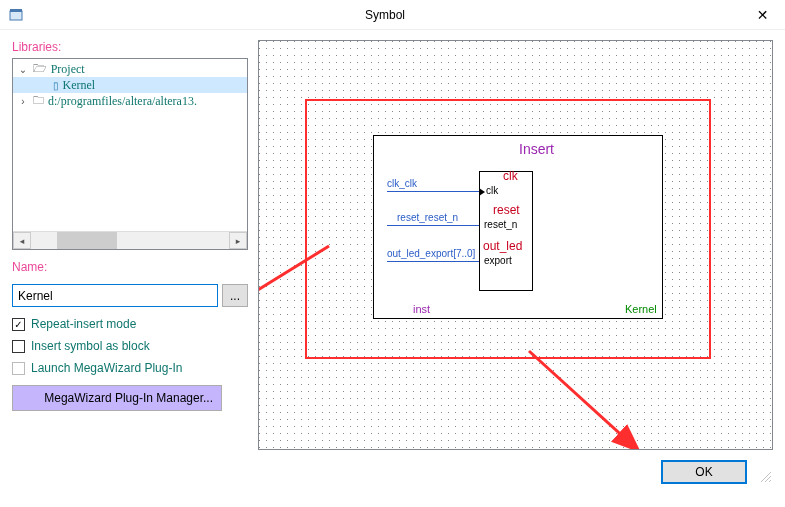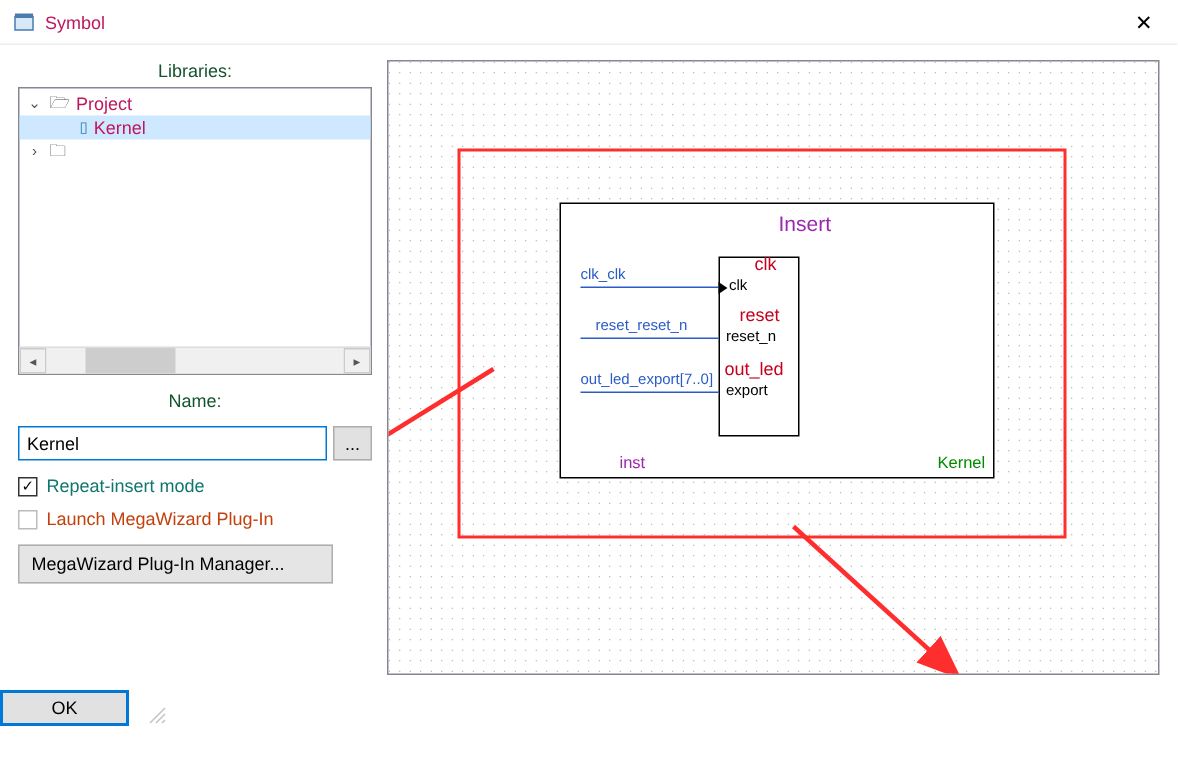--- a/index.html
+++ b/index.html
@@ -1,53 +1,53 @@
 <!DOCTYPE html>
 <html><head>
 <meta charset="utf-8">
 <style>
 * { box-sizing: border-box; margin: 0; padding: 0; font-family: "Segoe UI", Tahoma, sans-serif; font-size: 12px; }
 body { width: 785px; height: 507px; background: #fff; overflow: hidden; }
 
 .titlebar { height: 30px; background: #fff; border-bottom: 1px solid #eee; display: flex; align-items: center; padding: 0 0 0 8px; }
 .titlebar .icon { width: 16px; height: 16px; margin-right: 6px; display: inline-flex; align-items: center; justify-content: center; }
-.titlebar .title { flex: 1; color: #be185d; }
+.titlebar .title { flex: 1; color: #000000; text-align: center; }
 .titlebar .close { width: 45px; height: 30px; display: flex; align-items: center; justify-content: center; font-size: 14px; color: #000; }
 
 .content { padding: 10px 12px; display: flex; gap: 10px; height: 430px; }
 
 .left-panel { width: 236px; display: flex; flex-direction: column; }
-.lbl { margin-bottom: 4px; color: #14532d; text-align: center; }
+.lbl { margin-bottom: 4px; color: #ec4899; }
 .tree-container { border: 1px solid #828790; height: 192px; background: #fff; display: flex; flex-direction: column; }
 .tree { flex: 1; overflow: hidden; padding: 2px 0; }
 .tree .row { display: flex; align-items: center; height: 16px; padding-left: 4px; white-space: nowrap; }
 .tree .row.selected { background: #cde8ff; }
 .tree .indent1 { padding-left: 36px; }
 .tree .indent0b { padding-left: 4px; }
 .tree .tw { width: 12px; text-align: center; color: #555; font-size: 10px; }
 .tree .folder-icon { color: #444; margin: 0 4px; font-size: 11px; }
 .tree .symbol-icon { color: #2a7ab0; margin: 0 4px; font-size: 10px; }
-.tree .txt { color: #be185d; }
+.tree .txt { color: #0f766e; font-family: Liberation Serif, serif; }
 .hscroll { height: 18px; background: #f0f0f0; border-top: 1px solid #ddd; display: flex; align-items: center; }
 .hscroll .arrow { width: 18px; height: 17px; display: flex; align-items: center; justify-content: center; border: 1px solid #ccc; background: #f0f0f0; font-size: 9px; color: #555; }
 .hscroll .track { flex: 1; height: 17px; background: #f0f0f0; position: relative; }
 .hscroll .thumb { position: absolute; left: 26px; top: 0; width: 60px; height: 17px; background: #cdcdcd; }
 
 .name-row { display: flex; gap: 4px; align-items: center; margin-top: 6px; }
 .name-input { flex: 1; border: 1px solid #0078d7; padding: 3px 5px; height: 23px; }
 .browse-btn { width: 26px; height: 23px; border: 1px solid #adadad; background: #e1e1e1; display: flex; align-items: center; justify-content: center; }
 
 .checks { margin-top: 10px; display: flex; flex-direction: column; gap: 8px; }
 .check { display: flex; align-items: center; gap: 6px; }
 .check .box { width: 13px; height: 13px; border: 1px solid #333; background: #fff; display: flex; align-items: center; justify-content: center; font-size: 10px; }
 .check.disabled .box { border-color: #bbb; }
-.check.disabled .lbl-c { color: #c2410c; }
+.check.disabled .lbl-c { color: #0f766e; }
 .check .lbl-c { color: #0f766e; }
 
-.mega-btn { margin-top: 10px; border: 1px solid #adadad; background: #e5e5e5; padding: 5px 8px; text-align: left; width: 210px; }
+.mega-btn { margin-top: 10px; border: 1px solid #adadad; background: #c4b5fd; padding: 5px 8px; text-align: right; width: 210px; }
 
 .preview { flex: 1; border: 1px solid #828790; background: #fff; position: relative; overflow: hidden; }
 .dotgrid { position: absolute; inset: 0; background-image: radial-gradient(#888 0.6px, transparent 0.6px); background-size: 7px 7px; background-position: 4px 4px; }
 
 .redframe { position: absolute; left: 46px; top: 58px; width: 406px; height: 260px; border: 2px solid #ff2e2e; }
 .symbox-outer { position: absolute; left: 114px; top: 94px; width: 290px; height: 184px; border: 1px solid #000; background: rgba(255,255,255,0.0); }
 .symbox-inner { position: absolute; left: 220px; top: 130px; width: 54px; height: 120px; border: 1px solid #000; background: #fff; }
 .symbox-outer::before { content: ""; position: absolute; inset: 2px; background: #fff; z-index: -1; }
 .white-bg { position: absolute; left: 115px; top: 95px; width: 288px; height: 182px; background: #fff; }
 
@@ -55,21 +55,21 @@
 .port-label { position: absolute; color: #c7001e; font-size: 12px; }
 .wire-label { position: absolute; color: #2a5cc7; font-size: 10px; }
 .inst-label { position: absolute; color: #9b27b0; font-size: 11px; margin-left: 32px; }
 .mod-label { position: absolute; color: #008a00; font-size: 11px; }
 .pin-txt { position: absolute; color: #000; font-size: 10px; }
 .wire { position: absolute; height: 0; border-top: 1px solid #2a5cc7; }
 
 .ann-arrow { position: absolute; pointer-events: none; }
 .ann-arrow svg { overflow: visible; }
 
-.footer { display: flex; gap: 8px; padding: 0 12px 10px 0; align-items: center; }
+.footer { display: flex; justify-content: flex-end; gap: 8px; padding: 0 12px 10px 0; align-items: center; }
 .btn { width: 86px; height: 24px; border: 1px solid #adadad; background: #e1e1e1; display: flex; align-items: center; justify-content: center; }
 .btn.primary { border: 2px solid #0078d7; }
 .grip { width: 14px; height: 14px; align-self: flex-end; margin-left: 4px; opacity: 0.5; }
 </style>
 </head>
 <body>
 
 <div class="titlebar">
   <span class="icon">
     <svg width="14" height="14">
@@ -91,20 +91,21 @@
           <span class="folder-icon">🗁</span>
           <span class="txt">Project</span>
         </div>
         <div class="row indent1 selected">
           <span class="symbol-icon">▯</span>
           <span class="txt">Kernel</span>
         </div>
         <div class="row indent0b">
           <span class="tw">›</span>
           <span class="folder-icon">🗀</span>
+          <span class="txt">d:/programfiles/altera/altera13.</span>
         </div>
       </div>
       <div class="hscroll">
         <div class="arrow">◂</div>
         <div class="track">
             <div class="thumb"></div>
           </div>
         <div class="arrow">▸</div>
       </div>
     </div>
@@ -114,20 +115,24 @@
       <input class="name-input" value="Kernel" style="">
       <div class="browse-btn">
           <span>...</span>
         </div>
     </div>
 
     <div class="checks">
       <label class="check">
         <span class="box">✓</span>
         <span class="lbl-c">Repeat-insert mode</span>
+      </label>
+      <label class="check">
+        <span class="box"></span>
+        <span class="lbl-c">Insert symbol as block</span>
       </label>
       <label class="check disabled">
         <span class="box"></span>
         <span class="lbl-c">Launch MegaWizard Plug-In</span>
       </label>
     </div>
 
     <div class="mega-btn"><span>MegaWizard Plug-In Manager...</span></div>
   </div>
 

